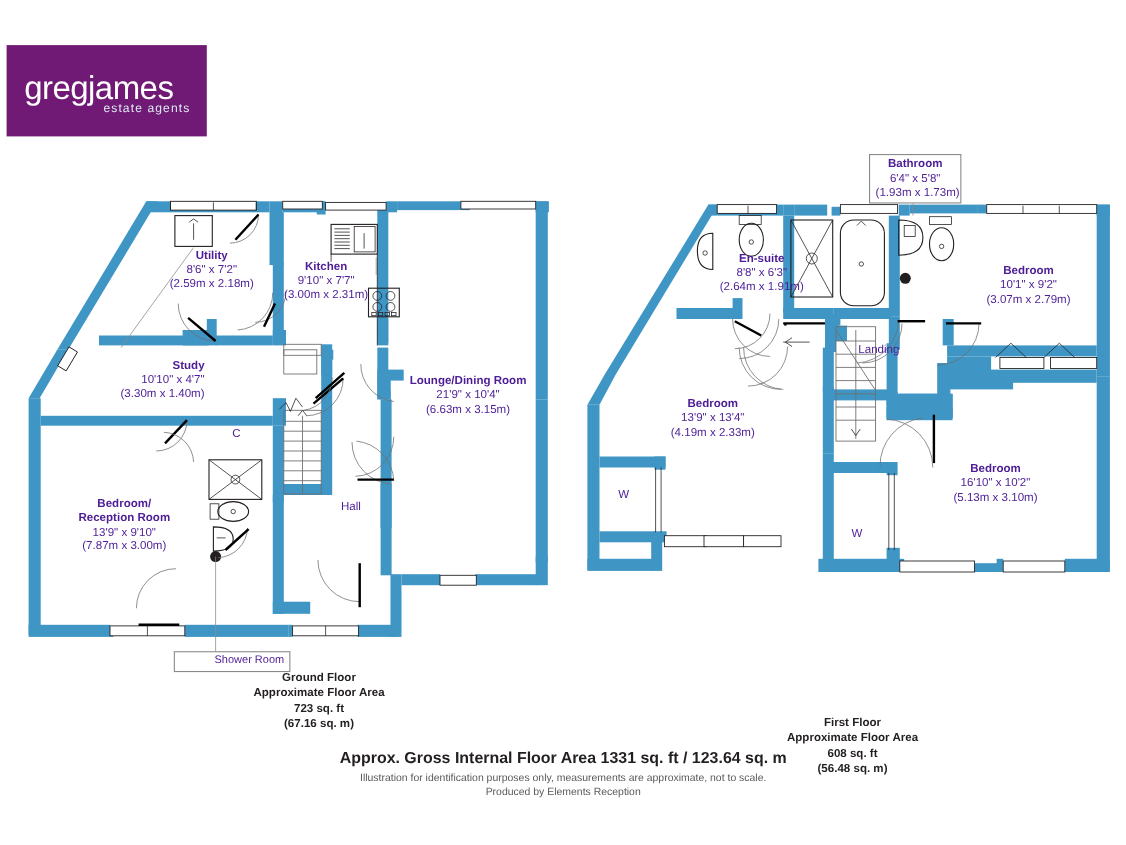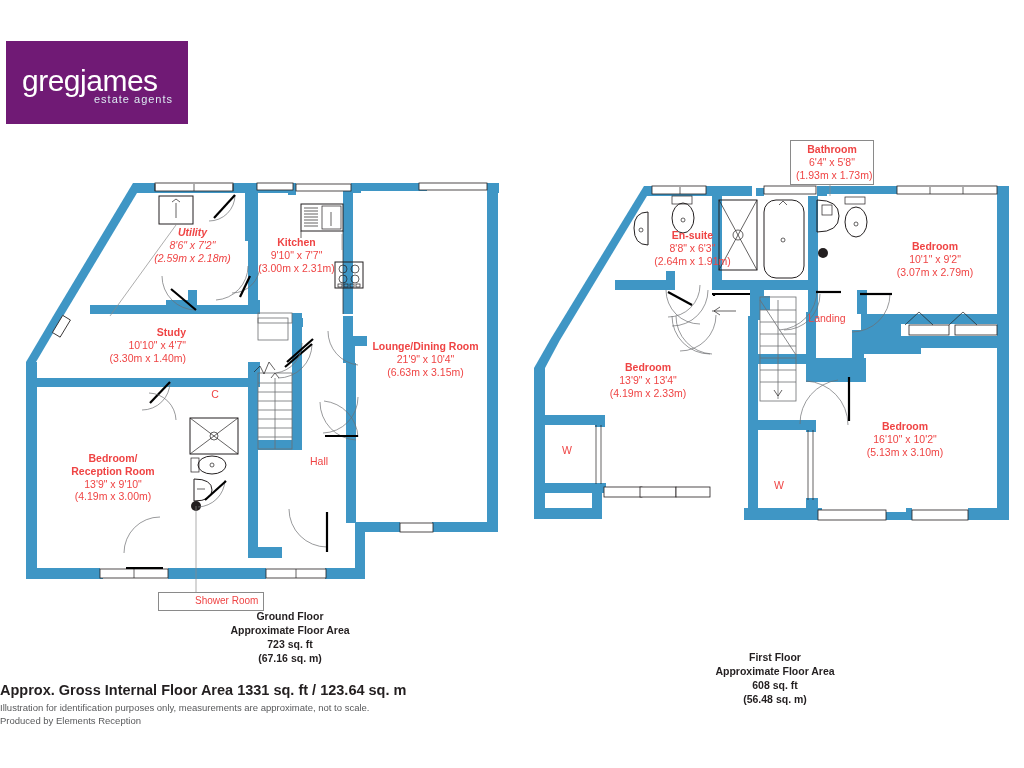--- a/index.html
+++ b/index.html
@@ -11,33 +11,33 @@
   #logo .l1{position:absolute;left:16px;top:23px;font-size:30px;color:#ffffff;
             letter-spacing:-0.5px;font-weight:400;}
   #logo .l1 .b{font-weight:400;}
   #logo .l2{position:absolute;left:88px;top:52px;font-size:11px;color:#dceaf1;letter-spacing:1px;}
 
   
   #plan{position:absolute;left:0;top:0;width:1024px;height:768px;}
   #plan svg{display:block;}
 
   
-  .lbl{position:absolute;text-align:center;color:#ef4444;line-height:1.22;
+  .lbl{position:absolute;text-align:center;color:#4c1d95;line-height:1.22;
        white-space:nowrap;}
   .lbl .nm{font-size:10.5px;font-weight:bold;display:block;}
   .lbl .d1{font-size:10.5px;display:block;}
   .lbl .d2{font-size:10.5px;display:block;}
   .lbl.plain{font-size:10.5px;font-weight:normal;}
   .boxed{border:1px solid #8a8a8a;background:#fff;padding:2px 5px 3px 5px;}
   .tiny{font-size:10px;padding-left:36px;}
 
   
   .floorfoot{position:absolute;text-align:center;font-size:10.5px;font-weight:bold;
              color:#231f20;line-height:1.32;white-space:nowrap;}
-  #gross{position:absolute;left:0;right:0;top:682px;text-align:left;}
+  #gross{position:absolute;left:0;right:0;top:682px;text-align:center;}
   #gross .g1{font-size:14.5px;font-weight:bold;color:#231f20;}
   #gross .g2{font-size:9.5px;color:#58595b;margin-top:4px;}
   #gross .g3{font-size:9.5px;color:#58595b;margin-top:2px;}
 </style>
 </head>
 <body>
 
 <div id="logo">
   <div class="l1">
     <span>greg</span><span class="b">james</span>
@@ -396,21 +396,21 @@
   </g>
 
   <line class="ldr" x1="830" y1="172" x2="830" y2="196"></line>
   <line class="ldr" x1="196" y1="506" x2="196" y2="598"></line>
   <line class="ldr" x1="176" y1="225" x2="152" y2="258"></line>
   <line class="ldr" x1="152" y1="258" x2="110" y2="316"></line>
   <line class="ldr" x1="342" y1="234" x2="342" y2="250"></line>
 </svg>
 </div>
 
-<div class="lbl" style="left:145px;top:226px;width:95px;font-style:italic;">
+<div class="lbl" style="left:145px;top:226px;width:95px;">
   <span class="nm">Utility</span>
   <span class="d1">8'6" x 7'2"</span>
   <span class="d2">(2.59m x 2.18m)</span>
 </div>
 
 <div class="lbl" style="left:249px;top:236px;width:95px;">
   <span class="nm">Kitchen</span>
   <span class="d1">9'10" x 7'7"</span>
   <span class="d2">(3.00m x 2.31m)</span>
 </div>
@@ -424,21 +424,21 @@
 <div class="lbl" style="left:368px;top:340px;width:115px;">
   <span class="nm">Lounge/Dining Room</span>
   <span class="d1">21'9" x 10'4"</span>
   <span class="d2">(6.63m x 3.15m)</span>
 </div>
 
 <div class="lbl" style="left:58px;top:452px;width:110px;">
   <span class="nm">Bedroom/</span>
   <span class="nm">Reception Room</span>
   <span class="d1">13'9" x 9'10"</span>
-  <span class="d2">(4.19m x 3.00m)</span>
+  <span class="d2">(7.87m x 3.00m)</span>
 </div>
 
 <div class="lbl plain" style="left:302px;top:455px;width:34px;">Hall</div>
 <div class="lbl plain" style="left:208px;top:388px;width:14px;">C</div>
 
 <div class="lbl boxed tiny" style="left:158px;top:592px;">Shower Room</div>
 
 <div class="lbl boxed" style="left:790px;top:140px;width:72px;">
   <span class="nm">Bathroom</span>
   <span class="d1">6'4" x 5'8"</span>
@@ -462,21 +462,21 @@
   <span class="d1">13'9" x 13'4"</span>
   <span class="d2">(4.19m x 2.33m)</span>
 </div>
 
 <div class="lbl" style="left:855px;top:420px;width:100px;">
   <span class="nm">Bedroom</span>
   <span class="d1">16'10" x 10'2"</span>
   <span class="d2">(5.13m x 3.10m)</span>
 </div>
 
-<div class="lbl plain" style="left:802px;top:312px;width:50px;">Landing</div>
+<div class="lbl plain" style="left:774px;top:312px;width:50px;">Landing</div>
 <div class="lbl plain" style="left:560px;top:444px;width:14px;">W</div>
 <div class="lbl plain" style="left:772px;top:479px;width:14px;">W</div>
 
 <div class="floorfoot" style="left:190px;top:610px;width:200px;">
   <div>Ground Floor</div>
   <div>Approximate Floor Area</div>
   <div>723 sq. ft</div>
   <div>(67.16 sq. m)</div>
 </div>
 

